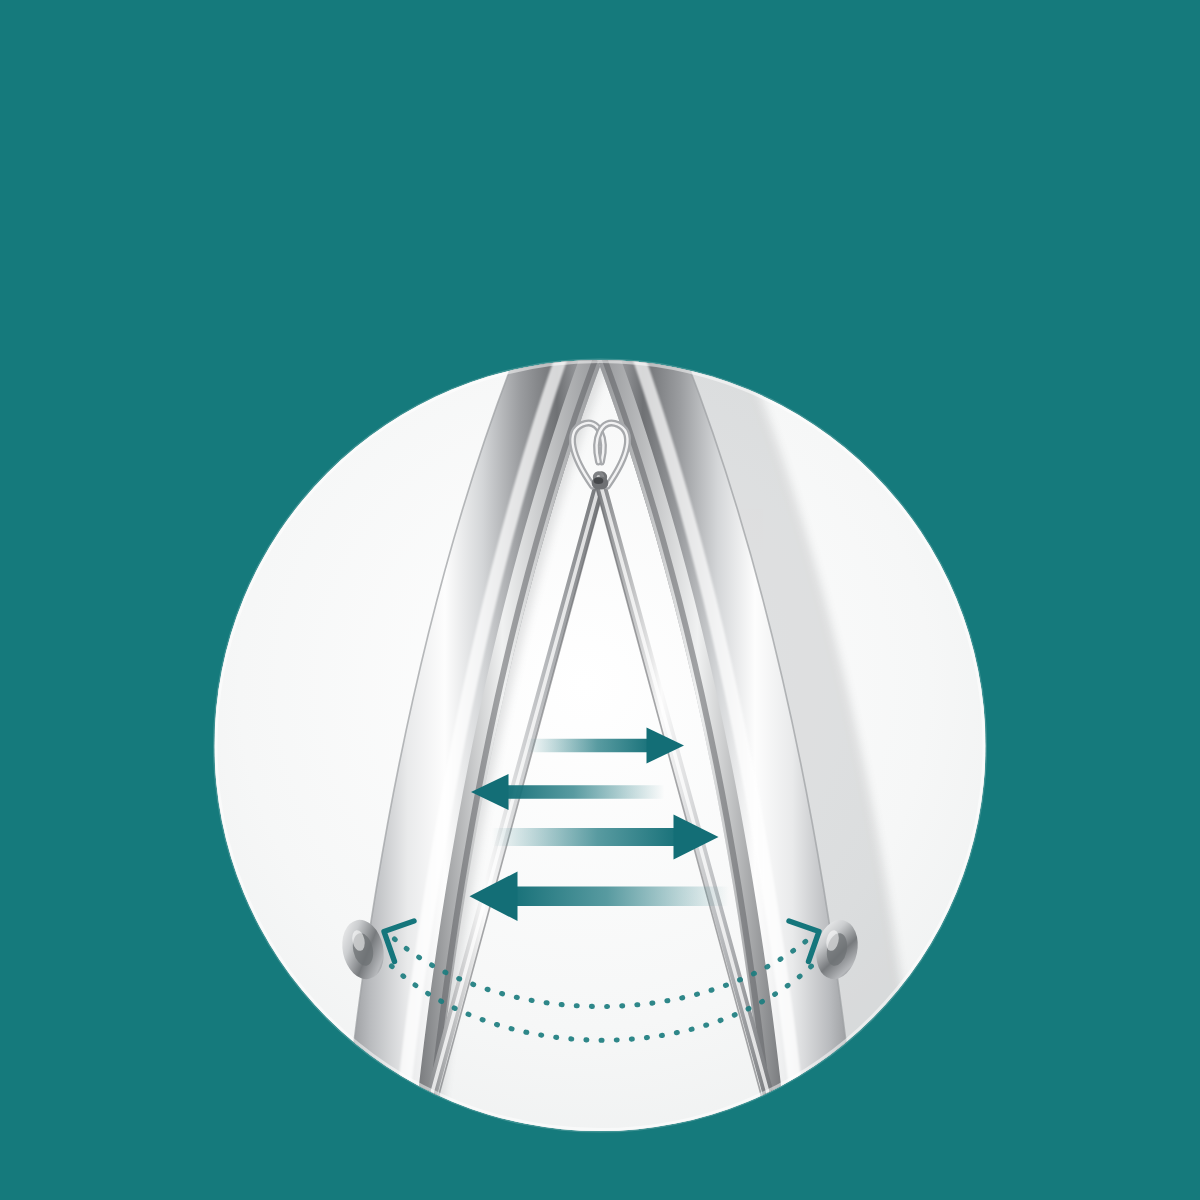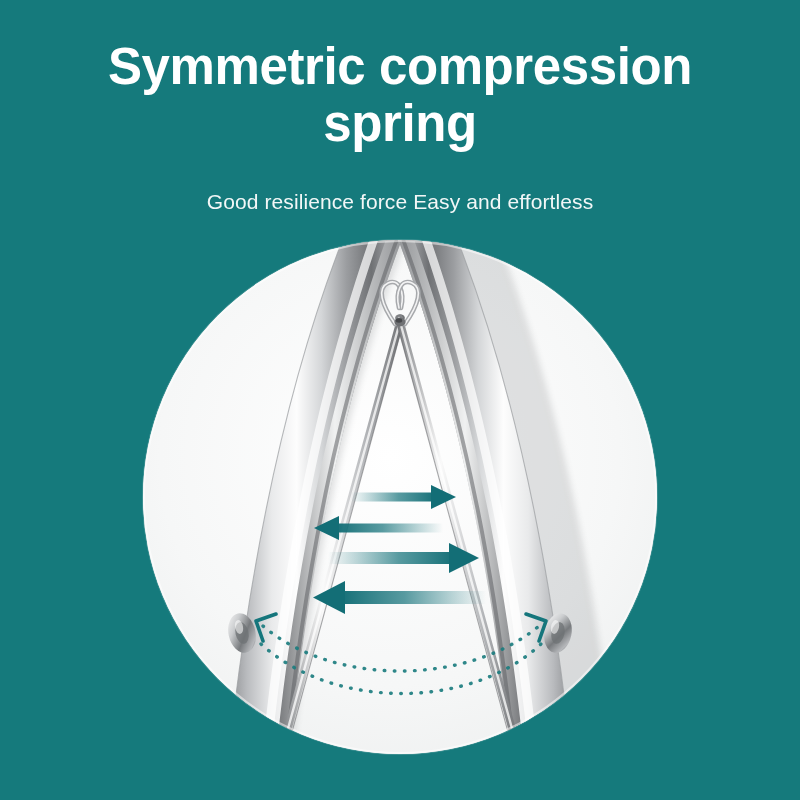--- a/index.html
+++ b/index.html
@@ -66,25 +66,21 @@
     display: block;
     width: 514px;
     height: 514px;
   }
 </style>
 </head>
 <body>
 
 <div id="poster" style="background: rgb(21, 122, 124);">
 
-  <div class="headline-wrap">
-    <h1 class="headline">Symmetric compression spring</h1>
-  </div>
-
-  <div class="subhead">Good resilience force Easy and effortless</div>
+
 
   <div class="photo-circle" style="background: rgb(244, 245, 245);">
     <svg viewBox="0 0 514 514" xmlns="http://www.w3.org/2000/svg">
       <defs>
 
         <radialGradient id="bgGrad" cx="48%" cy="42%" r="72%">
           <stop offset="0%" stop-color="#ffffff"></stop>
           <stop offset="62%" stop-color="#f6f7f7"></stop>
           <stop offset="100%" stop-color="#eceeee"></stop>
         </radialGradient>

